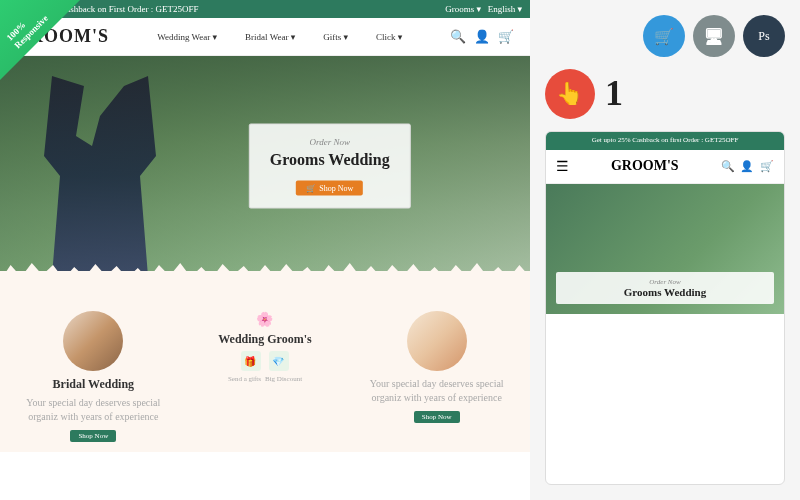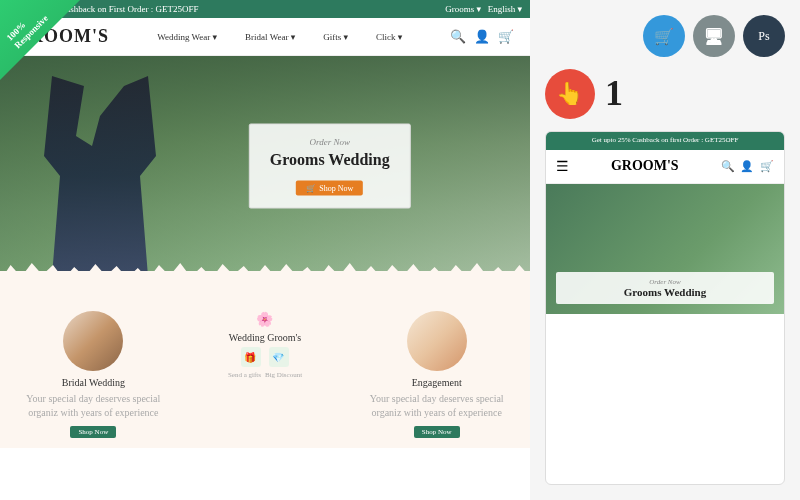--- a/index.html
+++ b/index.html
@@ -198,22 +198,22 @@
       margin: 0 auto 6px;
       overflow: hidden;
     }
     .circle-photo-wedding {
       background: linear-gradient(135deg, #e8d5c4 0%, #c4956a 50%, #8b6547 100%);
     }
     .circle-photo-engagement {
       background: linear-gradient(135deg, #f5e6d3 0%, #e8c4a0 50%, #d4956a 100%);
     }
     .bottom-card-title {
-      font-size: 10px;
-      font-weight: normal;
+      font-size: 12px;
+      font-weight: bold;
       color: #333;
       margin-bottom: 4px;
     }
     .bottom-icons {
       display: flex;
       justify-content: center;
       gap: 8px;
       margin: 4px 0;
     }
     .bottom-icon {
@@ -443,21 +443,20 @@
         </div>
       </div>
       <div style="font-size:7px; color:#aaa; display:flex; gap:4px; justify-content:center;">
         <span>Send a gifts</span>
         <span>Big Discount</span>
       </div>
     </div>
 
     <div class="bottom-card">
       <div class="circle-photo circle-photo-engagement"></div>
-      <div class="bottom-card-title">Engagement</div>
       <div class="bottom-card-desc">Your special day deserves special organiz with years of experience</div>
       <div class="bottom-card-btn">Shop Now</div>
     </div>
 
   </div>
 </div>
 
 <div class="right-panel">
 
   <div class="icon-buttons-row">

